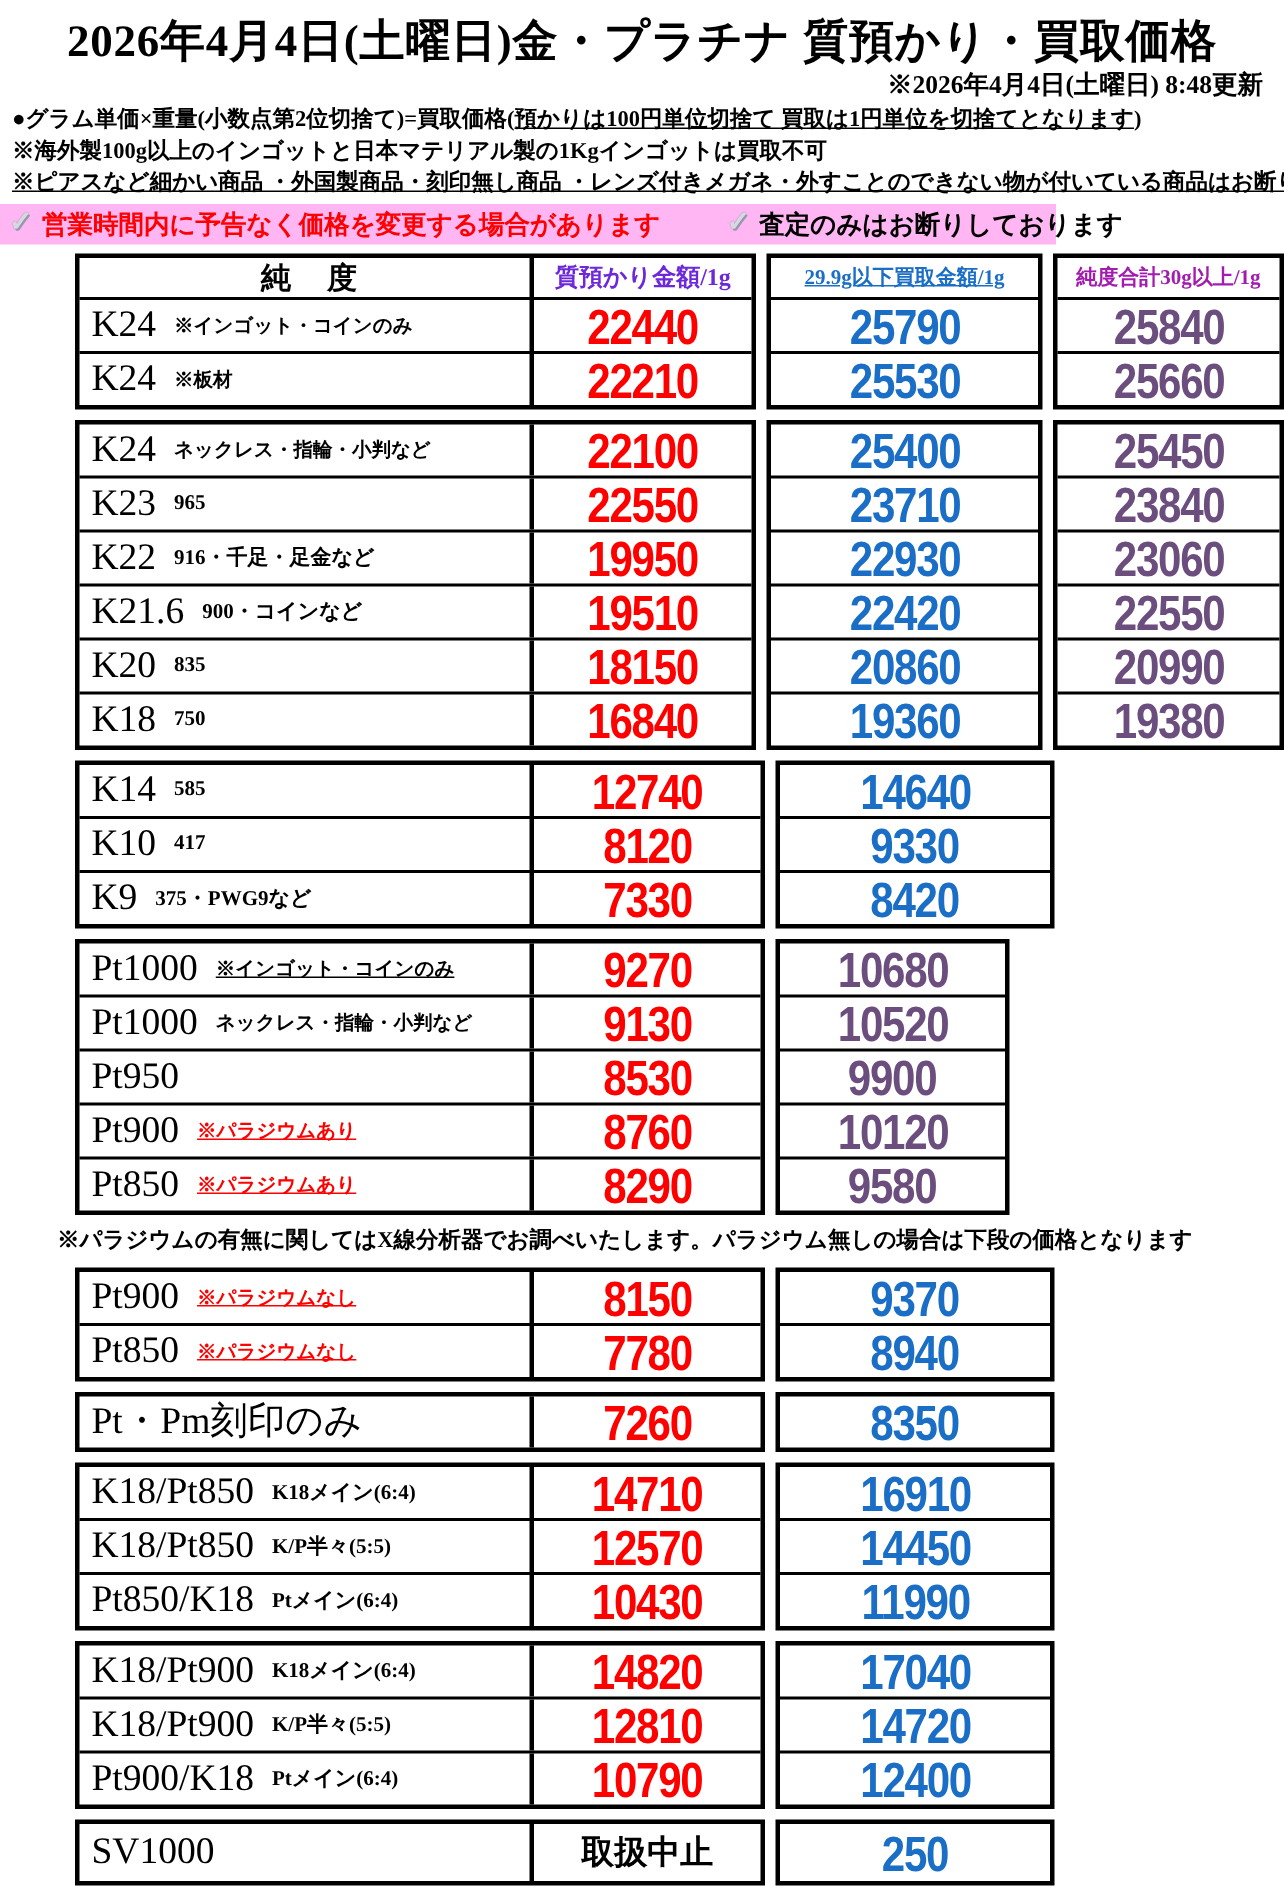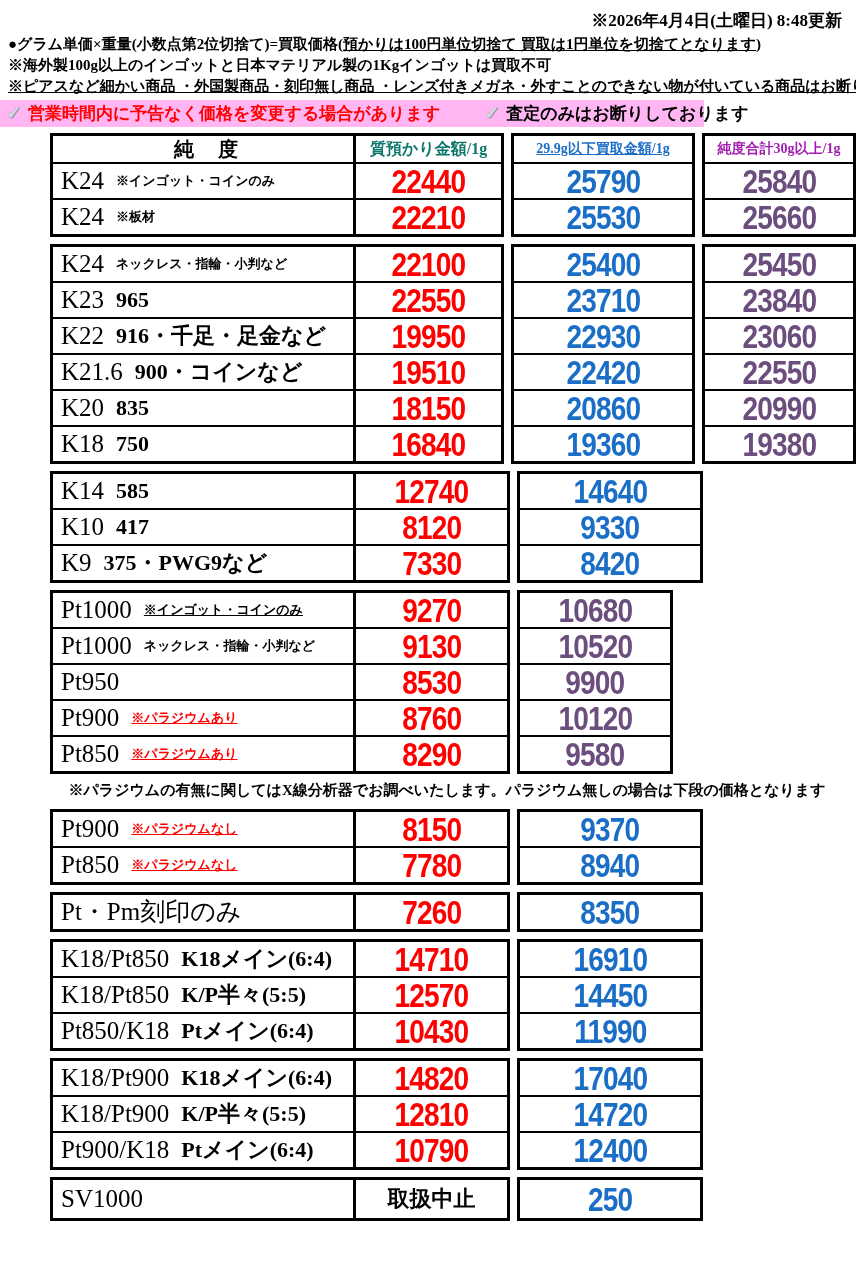--- a/index.html
+++ b/index.html
@@ -51,48 +51,49 @@
 
   .label-cell {
     width:303px; border-right:3px solid #000;
     display:flex; align-items:center; padding-left:8px; gap:12px;
     overflow:hidden; white-space:nowrap;
   }
   .value-cell { flex:1; display:flex; align-items:center; justify-content:center; }
   .side-cell  { width:100%; display:flex; align-items:center; justify-content:center; }
 
   .h-purity { width:100%; text-align:center; font-size:20px; font-weight:bold; letter-spacing:2px; }
-  .h-pawn { color:#0f766e; font-size:16px; font-weight:bold; }
+  .h-pawn { color:#6d28d9; font-size:16px; font-weight:bold; }
   .h-buy  { color:#1b6ec6; font-size:14px; font-weight:bold; text-decoration:underline; }
   .h-bulk { color:#a21caf; font-size:14px; font-weight:bold; }
 
   .purity-label { font-size:25px; line-height:30px; font-weight:500; }
   .sub { font-family:"Liberation Sans",sans-serif; font-weight:bold; font-size:13px; }
-  .sub[data-style="serif"] { font-family:"Liberation Serif",serif; font-size:22px; font-weight:600; }
+  .sub[data-style="serif"] { font-family:"Liberation Serif",serif; font-size:14px; font-weight:600; }
   .sub[data-style="underline"] { text-decoration:underline; }
   .sub[data-style="red-underline"] { color:#ff0000; text-decoration:underline; }
   .sub:empty { display:none; }
 
   .num {
     font-family:"Liberation Sans",sans-serif; font-weight:bold;
     font-size:33px; line-height:33px; letter-spacing:-1px;
     display:inline-block; transform:scaleX(0.85);
   }
   .num.red    { color:#ff0000; }
   .num.blue   { color:#1b6ec6; }
   .num.purple { color:#6b4e7e; }
   .pawn-text  { font-family:"Liberation Sans",sans-serif; font-weight:bold; font-size:22px; color:#000; }
 
-  .mid-note { font-size:15px; font-weight:bold; margin:2px 0 9px 38px; white-space:nowrap;text-align:center; }
+  .mid-note { font-size:15px; font-weight:bold; margin:2px 0 9px 38px; white-space:nowrap; }
 </style>
 </head>
 <body>
 
 <div class="page">
 
+  <div class="title">2026年4月4日(土曜日)金・プラチナ 質預かり・買取価格</div>
   <div class="updated">※2026年4月4日(土曜日) 8:48更新</div>
 
   <div class="notes">
     <div class="note"><span>●グラム単価×重量(小数点第2位切捨て)=買取価格(</span><span class="u">預かりは100円単位切捨て 買取は1円単位を切捨てとなります</span><span>)</span></div>
     <div class="note">※海外製100g以上のインゴットと日本マテリアル製の1Kgインゴットは買取不可</div>
     <div class="note u">※ピアスなど細かい商品 ・外国製商品・刻印無し商品 ・レンズ付きメガネ・外すことのできない物が付いている商品はお断りする場合があります</div>
   </div>
 
   <div class="banner">
     <span class="phrase">

